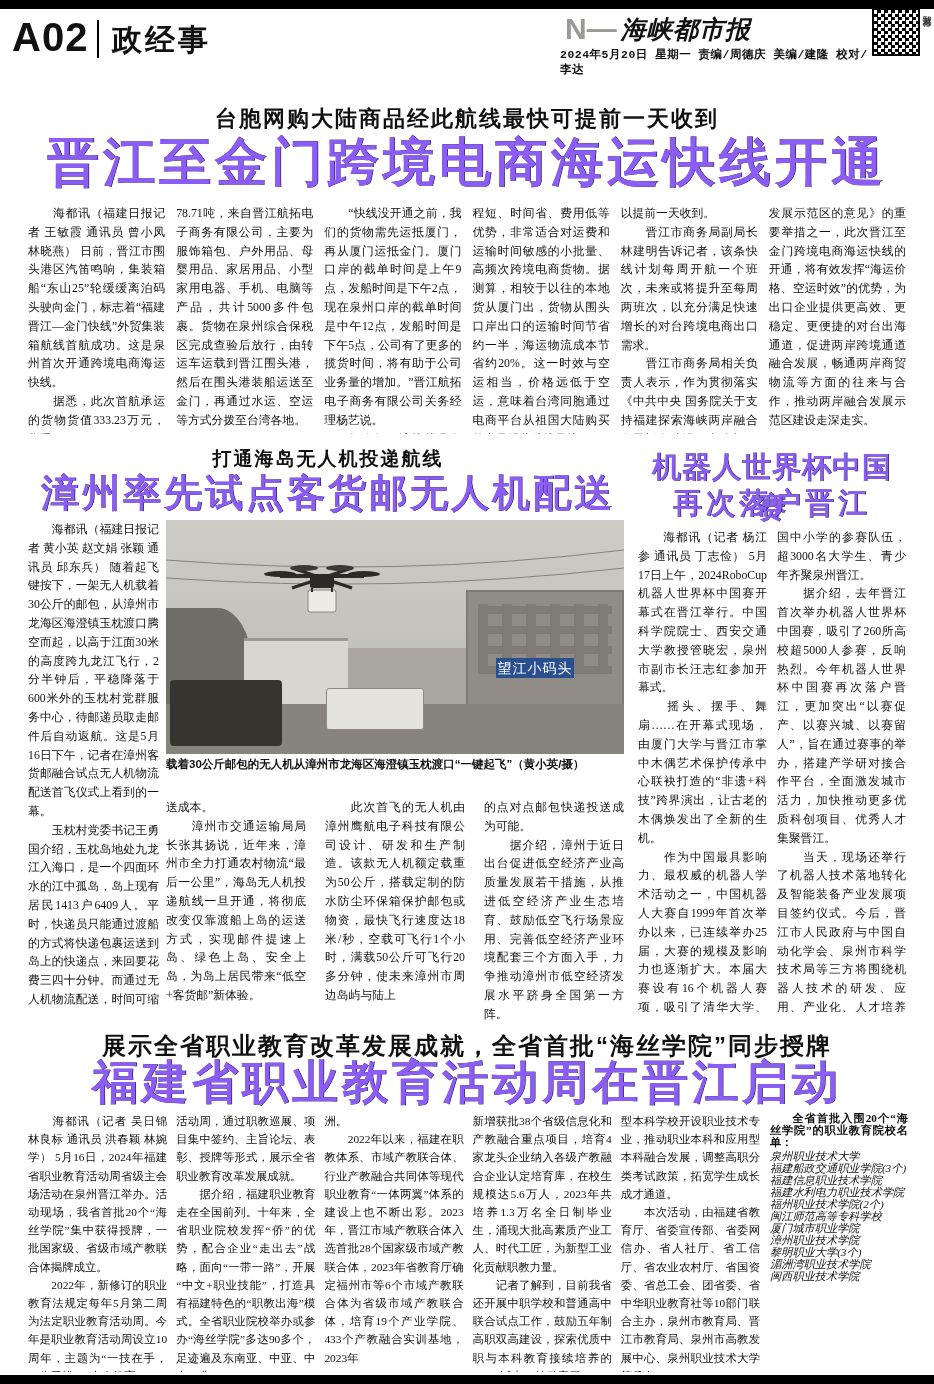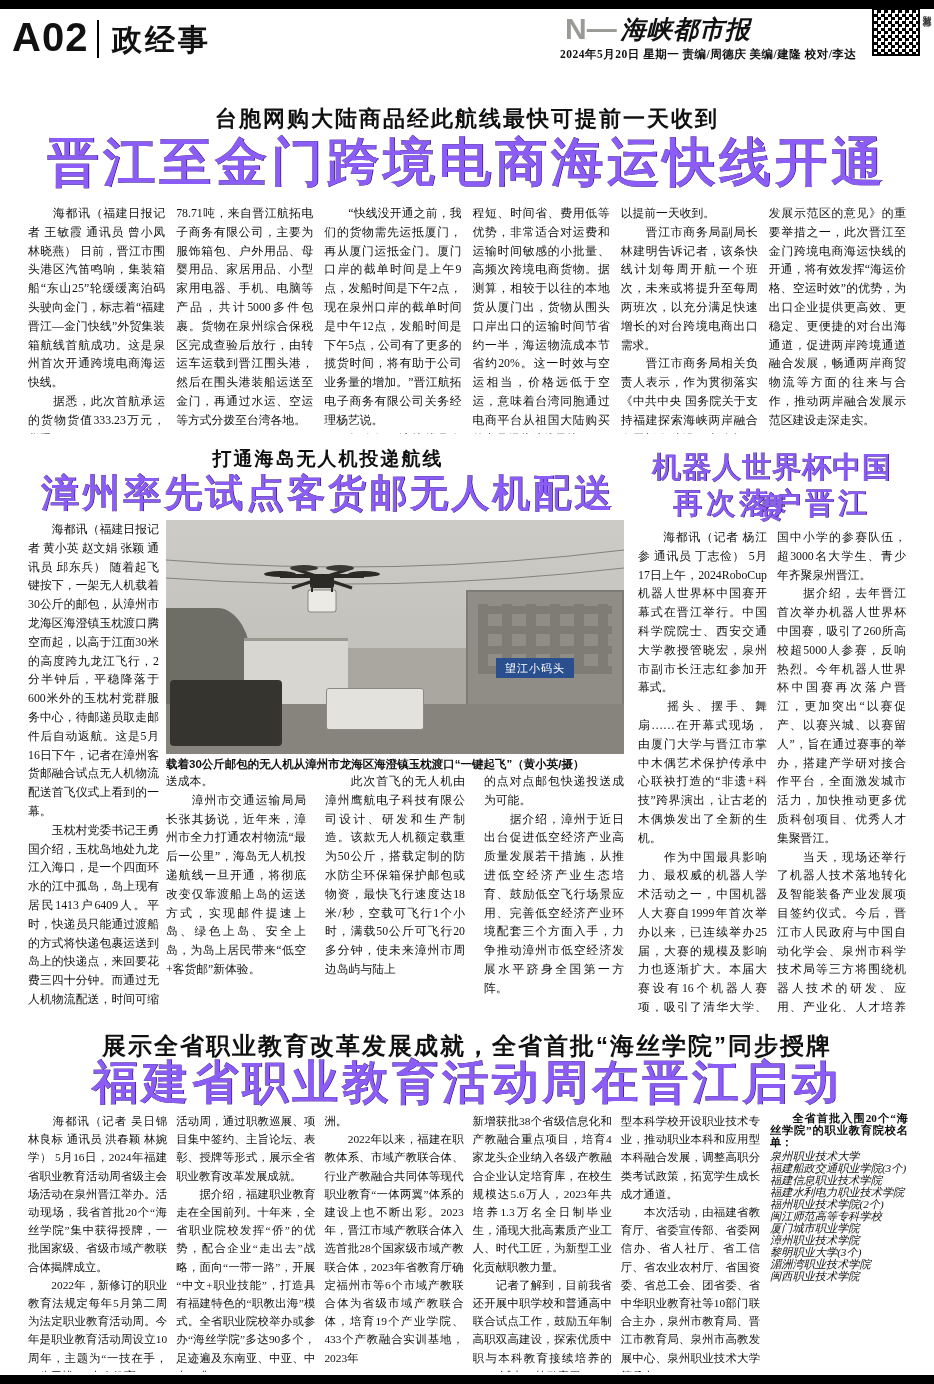--- a/index.html
+++ b/index.html
@@ -22,21 +22,21 @@
     font-size:30px;color:#9a9a96;vertical-align:middle;}
   .brand{display:inline-block;font-family:"Liberation Serif",serif;font-weight:700;font-style:italic;
     font-size:25px;letter-spacing:1px;vertical-align:middle;}
   .tipline{position:absolute;left:745px;top:10px;width:130px;}
   .tipline-label{font-family:"Liberation Sans",sans-serif;font-weight:900;font-size:19px;color:#555;display:inline-block;}
   .tipline-name{font-family:"Liberation Sans",sans-serif;font-weight:900;font-size:19px;color:#8e8e8a;
     letter-spacing:3px;display:inline-block;}
   .tipline-number{font-family:"Liberation Sans",sans-serif;font-weight:700;font-size:17px;color:#9a9a96;
     letter-spacing:4px;margin-left:38px;}
   .dateline{position:absolute;left:560px;top:47px;width:310px;text-align:left;
-    font-family:Liberation Serif, serif;font-weight:700;font-size:11.5px;letter-spacing:.5px;}
+    font-family:Liberation Mono, monospace;font-weight:700;font-size:11.5px;letter-spacing:.5px;}
   .qr-wrap{position:absolute;left:872px;top:8px;width:58px;height:56px;}
   .qr{position:absolute;width:44px;height:44px;border:2px solid #000;
     background:conic-gradient(#000 90deg,#fff 90deg 180deg,#000 180deg 270deg,#fff 270deg) 0 0/7px 7px;}
   .qr.q1{left:0;top:0;}
   .qr-caption{position:absolute;left:50px;top:0;width:10px;font-size:9px;line-height:11px;
     writing-mode:vertical-rl;font-family:"Liberation Sans",sans-serif;color:#333;letter-spacing:1px;}
 
   
   .kicker{position:absolute;text-align:center;font-family:"Liberation Sans",sans-serif;
     font-weight:700;letter-spacing:2px;}
@@ -63,31 +63,31 @@
     border-radius:0 40% 30% 0/0 60% 40% 0;}
   .ph-bld-white{position:absolute;left:78px;top:118px;width:104px;height:70px;background:#d8d6d0;
     border-top:3px solid #9b988f;}
   .ph-bld-mid{position:absolute;left:182px;top:128px;width:120px;height:62px;background:#a9a79f;}
   .ph-bld-right{position:absolute;left:300px;top:70px;width:158px;height:124px;background:#8f8d86;
     box-shadow:inset 0 0 0 2px #7d7b74;}
   .ph-windows{position:absolute;left:312px;top:84px;width:134px;height:70px;
     background:repeating-linear-gradient(90deg,#6e6c66 0 10px,transparent 10px 24px),
                repeating-linear-gradient(0deg,#6e6c66 0 8px,transparent 8px 20px);opacity:.5;}
   .ph-sign{position:absolute;left:330px;top:138px;width:78px;height:20px;background:#2a4f8f;
-    color:#fff;font-size:11px;line-height:20px;text-align:center;letter-spacing:1px;
+    color:#fff;font-size:14px;line-height:20px;text-align:center;letter-spacing:1px;
     font-family:"Liberation Sans",sans-serif;}
   .ph-road{position:absolute;left:0;top:184px;width:458px;height:50px;background:#86847d;}
   .ph-van{position:absolute;left:4px;top:160px;width:112px;height:66px;background:#35342f;border-radius:4px;}
   .ph-truck{position:absolute;left:160px;top:168px;width:96px;height:40px;background:#e4e2dc;
     border:1px solid #8c8a83;border-radius:3px;}
   .ph-wires{position:absolute;left:0;top:0;}
   .drone{position:absolute;left:96px;top:38px;}
   .caption{position:absolute;left:166px;top:757px;width:458px;font-weight:700;font-size:11.5px;
     font-family:"Liberation Sans",sans-serif;}
-  .a2-cols{left:166px;top:772px;width:458px;height:226px;gap:19px;}
+  .a2-cols{left:166px;top:798px;width:458px;height:226px;gap:19px;}
 
   
   .a3-headline1{left:638px;top:448px;width:268px;font-size:29px;letter-spacing:1px;text-shadow:.5px 0 0 #000;}
   .a3-headline2{left:638px;top:484px;width:268px;font-size:29px;letter-spacing:4px;text-shadow:.5px 0 0 #000;}
   .a3-cols{left:638px;top:528px;width:268px;height:484px;gap:10px;}
 
   
   .a4-kicker{left:0;top:1030px;width:934px;font-size:24px;}
   .a4-headline{left:0;top:1052px;width:934px;font-size:46px;letter-spacing:4px;text-shadow:.6px 0 0 #000;}
   .a4-cols{left:28px;top:1112px;width:732px;height:260px;gap:9px;}

